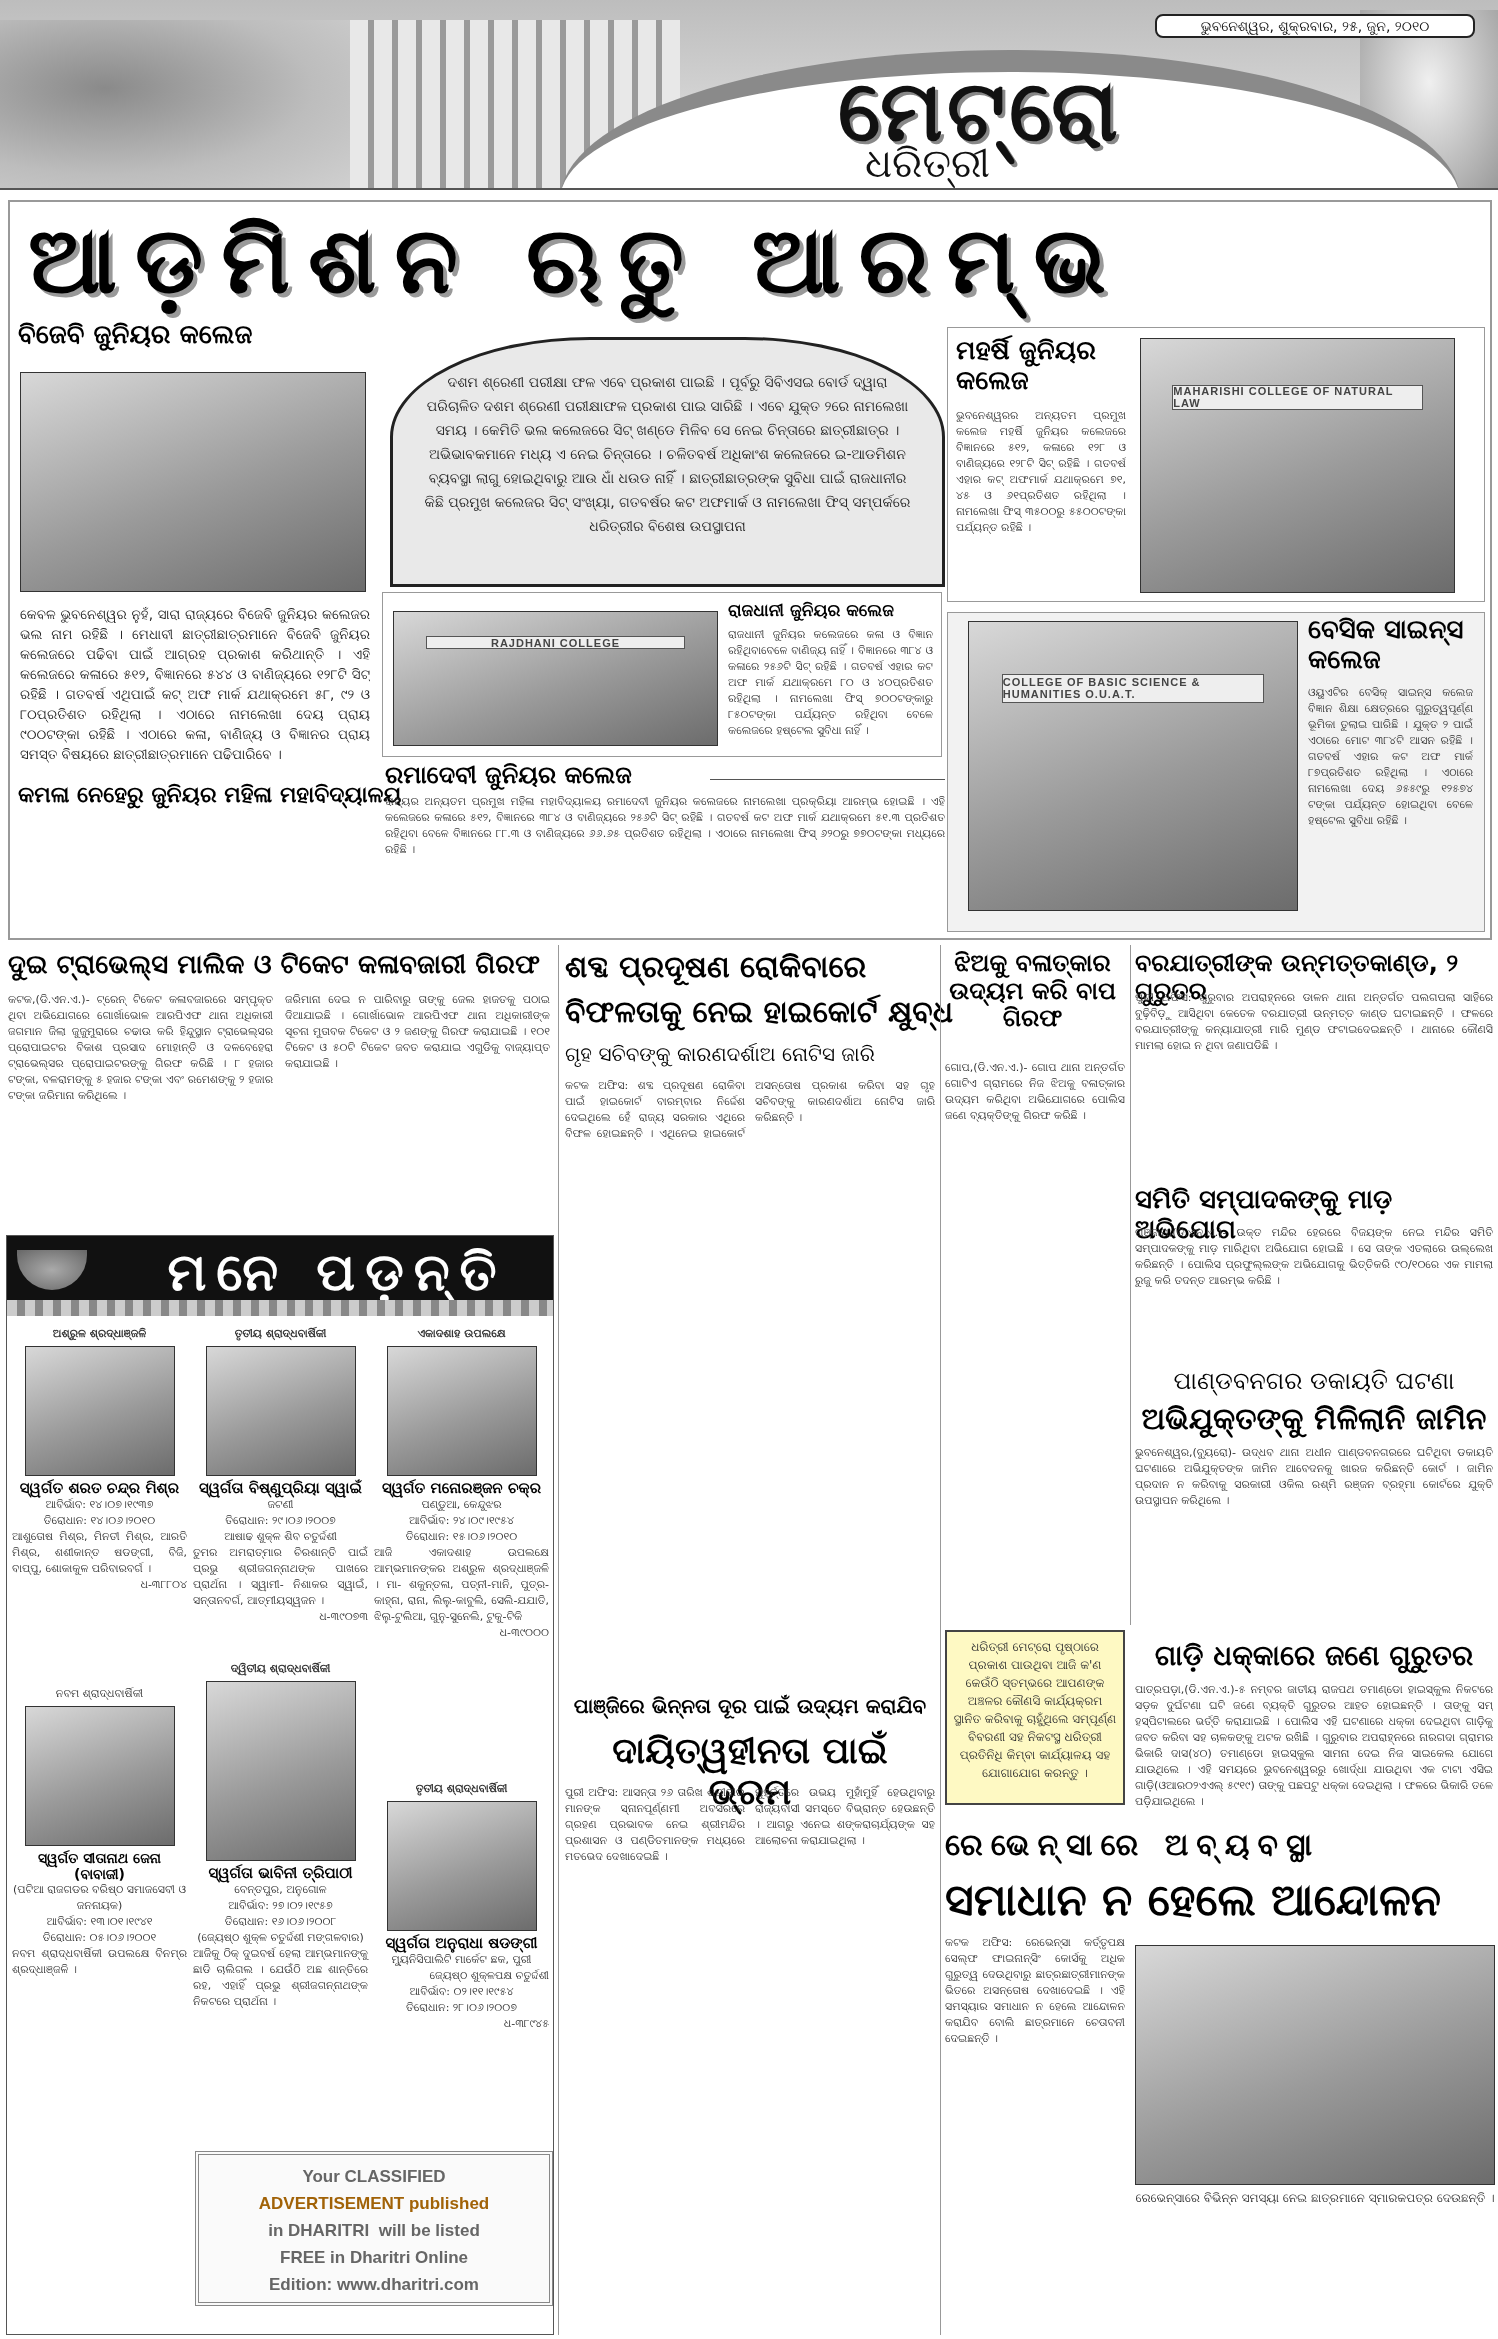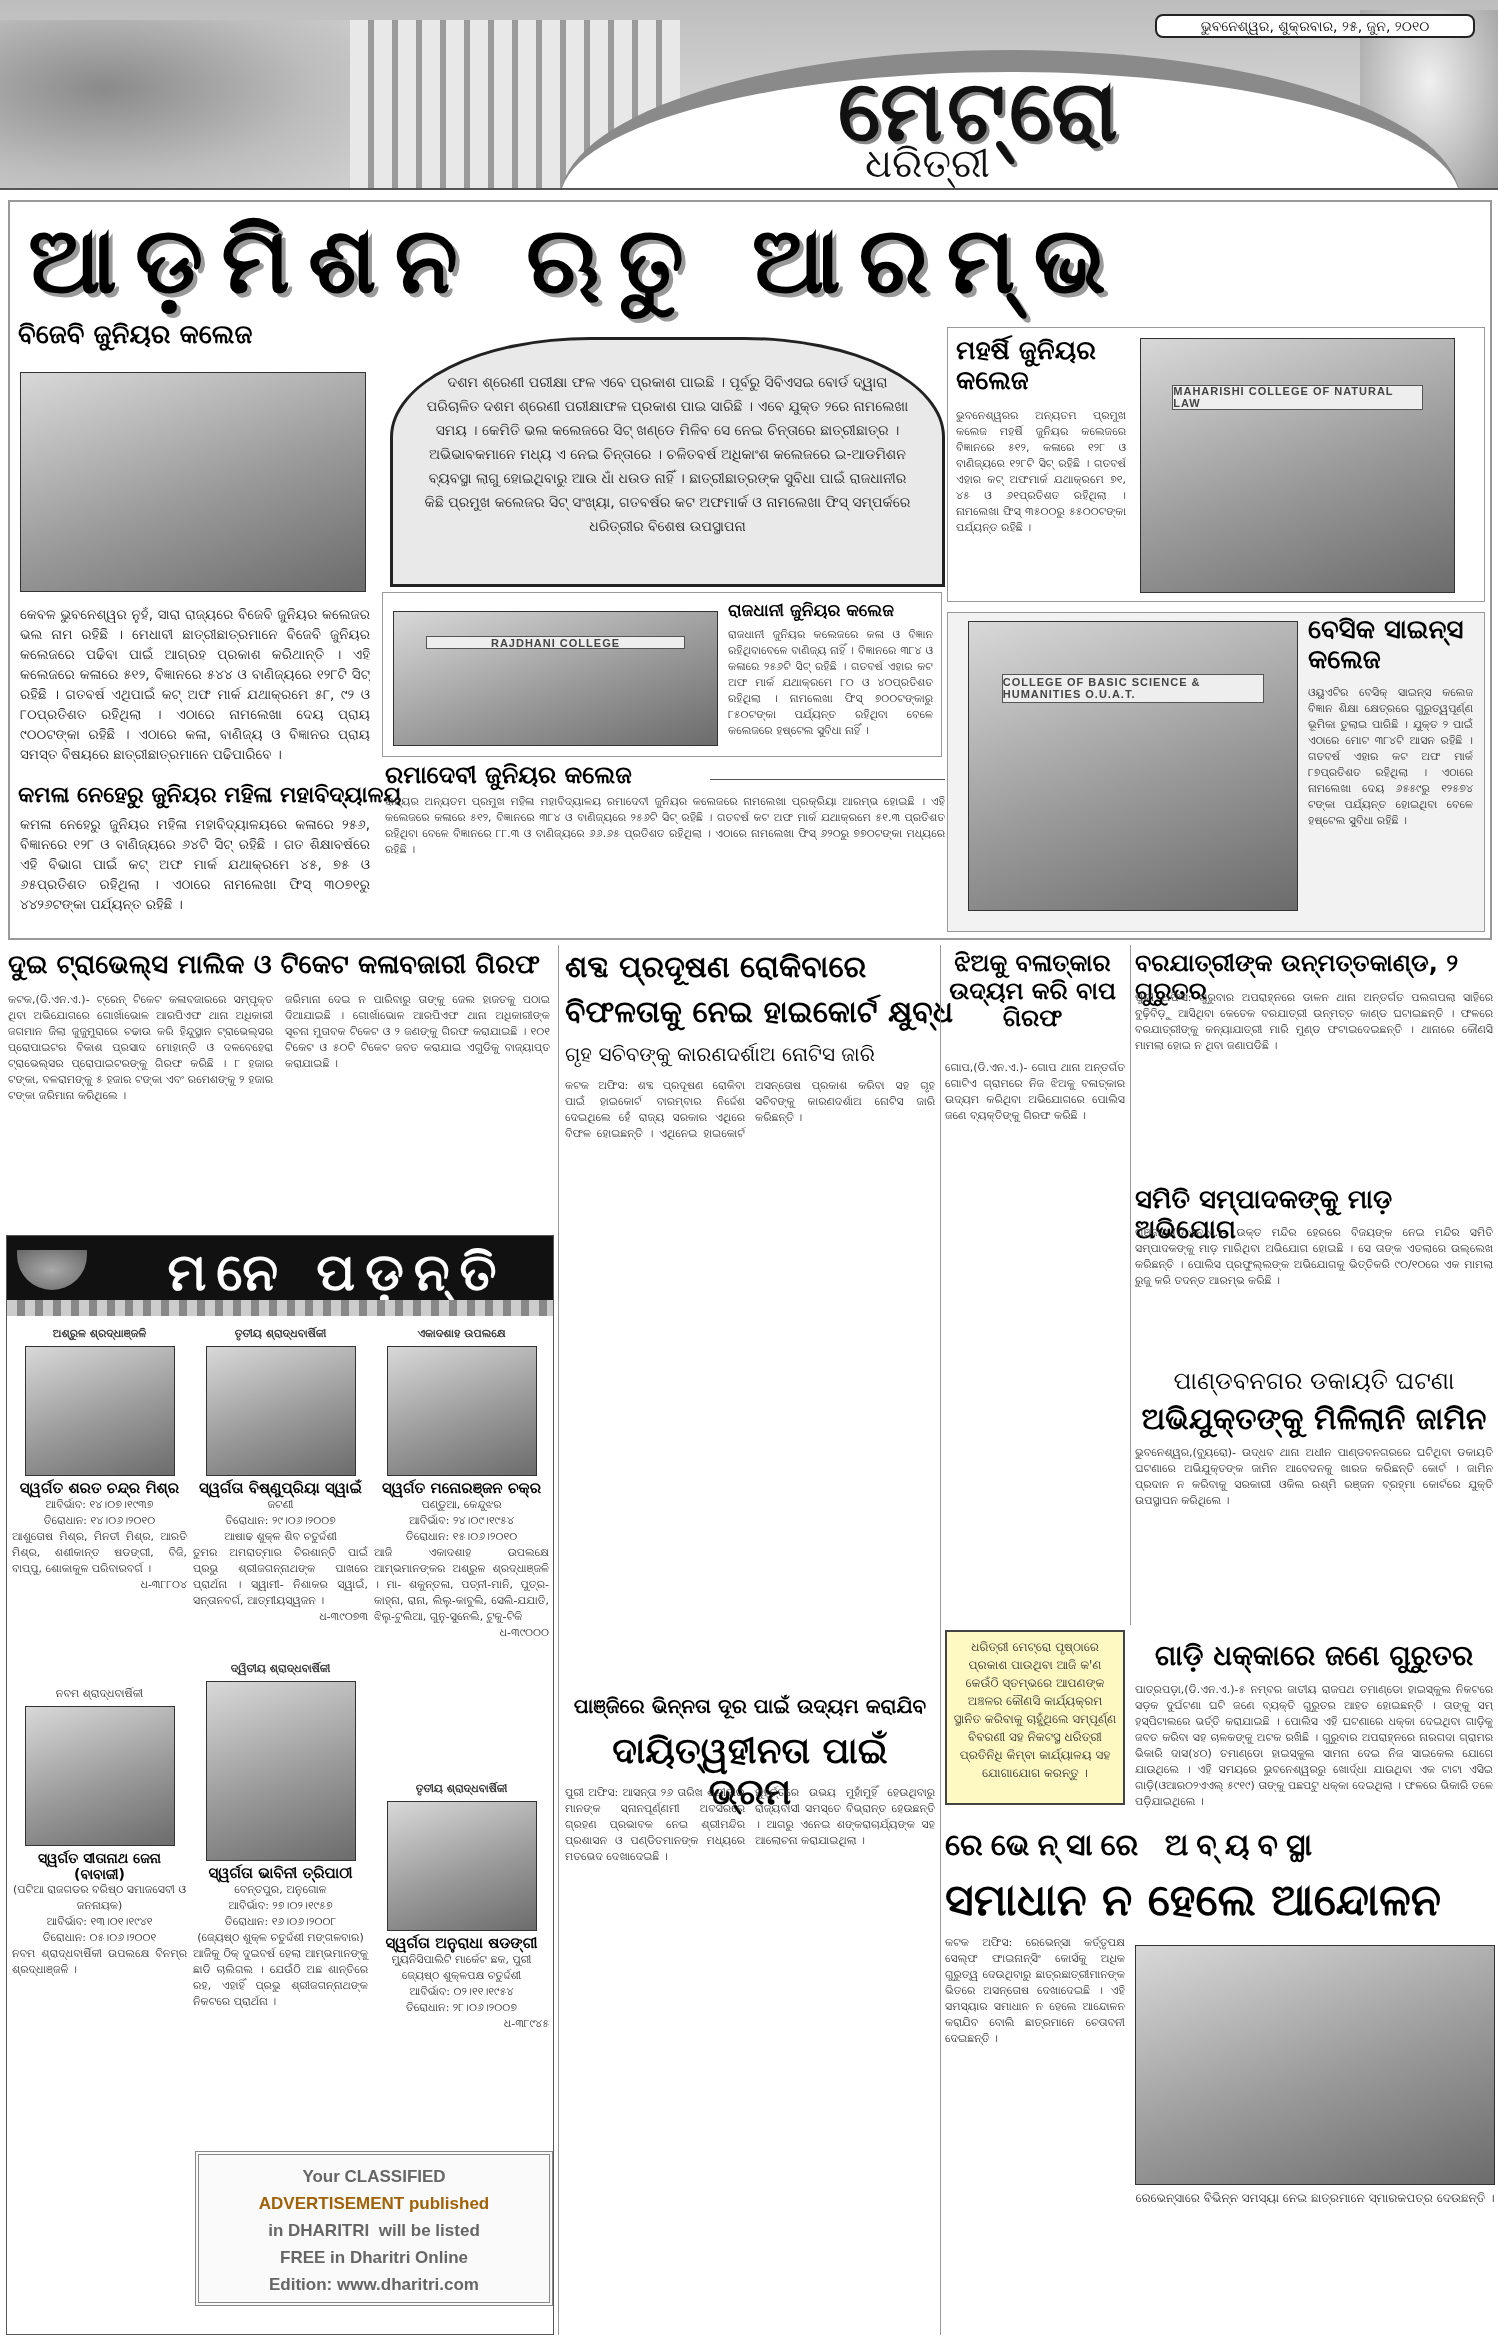--- a/index.html
+++ b/index.html
@@ -26,21 +26,20 @@
   <div class="abs" style="left:1155px;top:14px;width:320px;height:24px;border:2px solid #222;border-radius:8px;background:#fff;font-size:14px;text-align:center;line-height:20px">ଭୁବନେଶ୍ୱର, ଶୁକ୍ରବାର, ୨୫, ଜୁନ, ୨୦୧୦</div>
 </div>
 
 <div class="abs box" style="left:8px;top:200px;width:1484px;height:740px;background:#fff">
   <div class="abs hl" style="left:18px;top:6px;width:1450px;font-size:92px;letter-spacing:18px;text-shadow:4px 4px 0 #999">ଆଡ଼ମିଶନ ଋତୁ ଆରମ୍ଭ</div>
 
   <div class="abs hl" style="left:8px;top:118px;font-size:26px">ବିଜେବି ଜୁନିୟର କଲେଜ</div>
   <div class="abs photo" style="left:10px;top:170px;width:346px;height:220px"></div>
   <div class="abs body-text" style="left:10px;top:402px;width:350px;height:180px;overflow:hidden">କେବଳ ଭୁବନେଶ୍ୱର ନୁହଁ, ସାରା ରାଜ୍ୟରେ ବିଜେବି ଜୁନିୟର କଲେଜର ଭଲ ନାମ ରହିଛି । ମେଧାବୀ ଛାତ୍ରୀଛାତ୍ରମାନେ ବିଜେବି ଜୁନିୟର କଲେଜରେ ପଢିବା ପାଇଁ ଆଗ୍ରହ ପ୍ରକାଶ କରିଥାନ୍ତି । ଏହି କଲେଜରେ କଳାରେ ୫୧୨, ବିଜ୍ଞାନରେ ୫୪୪ ଓ ବାଣିଜ୍ୟରେ ୧୨୮ଟି ସିଟ୍ ରହିଛି । ଗତବର୍ଷ ଏଥିପାଇଁ କଟ୍ ଅଫ ମାର୍କ ଯଥାକ୍ରମେ ୫୮, ୯୨ ଓ ୮୦ପ୍ରତିଶତ ରହିଥିଲା । ଏଠାରେ ନାମଲେଖା ଦେୟ ପ୍ରାୟ ୯୦୦ଟଙ୍କା ରହିଛି । ଏଠାରେ କଳା, ବାଣିଜ୍ୟ ଓ ବିଜ୍ଞାନର ପ୍ରାୟ ସମସ୍ତ ବିଷୟରେ ଛାତ୍ରୀଛାତ୍ରମାନେ ପଢିପାରିବେ ।</div>
   <div class="abs hl" style="left:8px;top:580px;font-size:22px">କମଳା ନେହେରୁ ଜୁନିୟର ମହିଳା ମହାବିଦ୍ୟାଳୟ</div>
-  <div class="abs body-text" style="left:10px;top:612px;width:350px;height:110px;overflow:hidden">କମଳା ନେହେରୁ ଜୁନିୟର ମହିଳା ମହାବିଦ୍ୟାଳୟରେ କଳାରେ ୨୫୬, ବିଜ୍ଞାନରେ ୧୨୮ ଓ ବାଣିଜ୍ୟରେ ୬୪ଟି ସିଟ୍ ରହିଛି । ଗତ ଶିକ୍ଷାବର୍ଷରେ ଏହି ବିଭାଗ ପାଇଁ କଟ୍ ଅଫ ମାର୍କ ଯଥାକ୍ରମେ ୪୫, ୭୫ ଓ ୬୫ପ୍ରତିଶତ ରହିଥିଲା । ଏଠାରେ ନାମଲେଖା ଫିସ୍ ୩୦୭୧ରୁ ୪୪୨୬ଟଙ୍କା ପର୍ଯ୍ୟନ୍ତ ରହିଛି ।</div>
 
   <div class="abs" style="left:380px;top:135px;width:555px;height:250px;background:#e9e9e9;border:3px solid #222;border-radius:200px 200px 0 0 / 100px 100px 0 0;padding:30px 30px 20px">
     <div class="body-text" style="text-align:center;font-size:14px;line-height:24px">ଦଶମ ଶ୍ରେଣୀ ପରୀକ୍ଷା ଫଳ ଏବେ ପ୍ରକାଶ ପାଇଛି । ପୂର୍ବରୁ ସିବିଏସଇ ବୋର୍ଡ ଦ୍ୱାରା ପରିଚାଳିତ ଦଶମ ଶ୍ରେଣୀ ପରୀକ୍ଷାଫଳ ପ୍ରକାଶ ପାଇ ସାରିଛି । ଏବେ ଯୁକ୍ତ ୨ରେ ନାମଲେଖା ସମୟ । କେମିତି ଭଲ କଲେଜରେ ସିଟ୍ ଖଣ୍ଡେ ମିଳିବ ସେ ନେଇ ଚିନ୍ତାରେ ଛାତ୍ରୀଛାତ୍ର । ଅଭିଭାବକମାନେ ମଧ୍ୟ ଏ ନେଇ ଚିନ୍ତାରେ । ଚଳିତବର୍ଷ ଅଧିକାଂଶ କଲେଜରେ ଇ-ଆଡମିଶନ ବ୍ୟବସ୍ଥା ଲାଗୁ ହୋଇଥିବାରୁ ଆଉ ଧାଁ ଧଉଡ ନାହିଁ । ଛାତ୍ରୀଛାତ୍ରଙ୍କ ସୁବିଧା ପାଇଁ ରାଜଧାନୀର କିଛି ପ୍ରମୁଖ କଲେଜର ସିଟ୍ ସଂଖ୍ୟା, ଗତବର୍ଷର କଟ ଅଫମାର୍କ ଓ ନାମଲେଖା ଫିସ୍ ସମ୍ପର୍କରେ ଧରିତ୍ରୀର ବିଶେଷ ଉପସ୍ଥାପନା</div>
   </div>
 
   <div class="abs" style="left:372px;top:390px;width:560px;height:165px;border:1px solid #999">
     <div class="abs photo" style="left:10px;top:18px;width:325px;height:135px">
         <div class="sign">RAJDHANI COLLEGE</div>
       </div>
     <div class="abs hl" style="left:345px;top:8px;font-size:17px">ରାଜଧାନୀ ଜୁନିୟର କଲେଜ</div>
@@ -161,21 +160,21 @@
     <div class="small" style="text-align:center">ଆବିର୍ଭାବ: ୨୭।୦୨।୧୯୫୭</div>
     <div class="small" style="text-align:center">ତିରୋଧାନ: ୧୬।୦୬।୨୦୦୮</div>
     <div class="small" style="text-align:center">(ଜ୍ୟେଷ୍ଠ ଶୁକ୍ଳ ଚତୁର୍ଦ୍ଦଶୀ ମଙ୍ଗଳବାର)</div>
     <div class="small">ଆଜିକୁ ଠିକ୍ ଦୁଇବର୍ଷ ହେଲା ଆମ୍ଭମାନଙ୍କୁ ଛାଡି ଚାଲିଗଲ । ଯେଉଁଠି ଅଛ ଶାନ୍ତିରେ ରହ, ଏହାହିଁ ପ୍ରଭୁ ଶ୍ରୀଜଗନ୍ନାଥଙ୍କ ନିକଟରେ ପ୍ରାର୍ଥନା ।</div>
   </div>
   <div class="abs" style="left:367px;top:545px;width:175px;height:400px">
     <div class="small" style="text-align:center;font-weight:bold">ତୃତୀୟ ଶ୍ରାଦ୍ଧବାର୍ଷିକୀ</div>
     <div class="photo" style="margin:4px auto;width:150px;height:130px"></div>
     <div class="hl" style="text-align:center;font-size:15px">ସ୍ୱର୍ଗତା ଅନୁରାଧା ଷଡଙ୍ଗୀ</div>
     <div class="small" style="text-align:center">ମ୍ୟୁନିସିପାଲିଟି ମାର୍କେଟ ଛକ, ପୁରୀ</div>
-    <div class="small" style="text-align:center">ଜ୍ୟେଷ୍ଠ ଶୁକ୍ଳପକ୍ଷ ଚତୁର୍ଦ୍ଦଶୀ</div>
+    <div class="small" style="text-align:right">ଜ୍ୟେଷ୍ଠ ଶୁକ୍ଳପକ୍ଷ ଚତୁର୍ଦ୍ଦଶୀ</div>
     <div class="small" style="text-align:center">ଆବିର୍ଭାବ: ୦୨।୧୧।୧୯୫୪</div>
     <div class="small" style="text-align:center">ତିରୋଧାନ: ୨୮।୦୬।୨୦୦୭</div>
     <div class="small" style="text-align:right">ଧ-୩୮୯୪୫</div>
   </div>
 
   <div class="abs" style="left:188px;top:915px;width:358px;height:155px;border:4px double #888;background:#fafafa;padding:8px 4px">
     <div style="text-align:center;font-family:'Liberation Sans',sans-serif;font-weight:bold;font-size:17px;color:#666;line-height:27px">Your CLASSIFIED</div>
     <div style="text-align:center;font-family:'Liberation Sans',sans-serif;font-weight:bold;font-size:17px;color:#a16207;line-height:27px">ADVERTISEMENT published</div>
     <div style="text-align:center;font-family:'Liberation Sans',sans-serif;font-weight:bold;font-size:17px;color:#666;line-height:27px;white-space:pre">in DHARITRI  will be listed</div>
     <div style="text-align:center;font-family:'Liberation Sans',sans-serif;font-weight:bold;font-size:17px;color:#666;line-height:27px">FREE in Dharitri Online</div>

